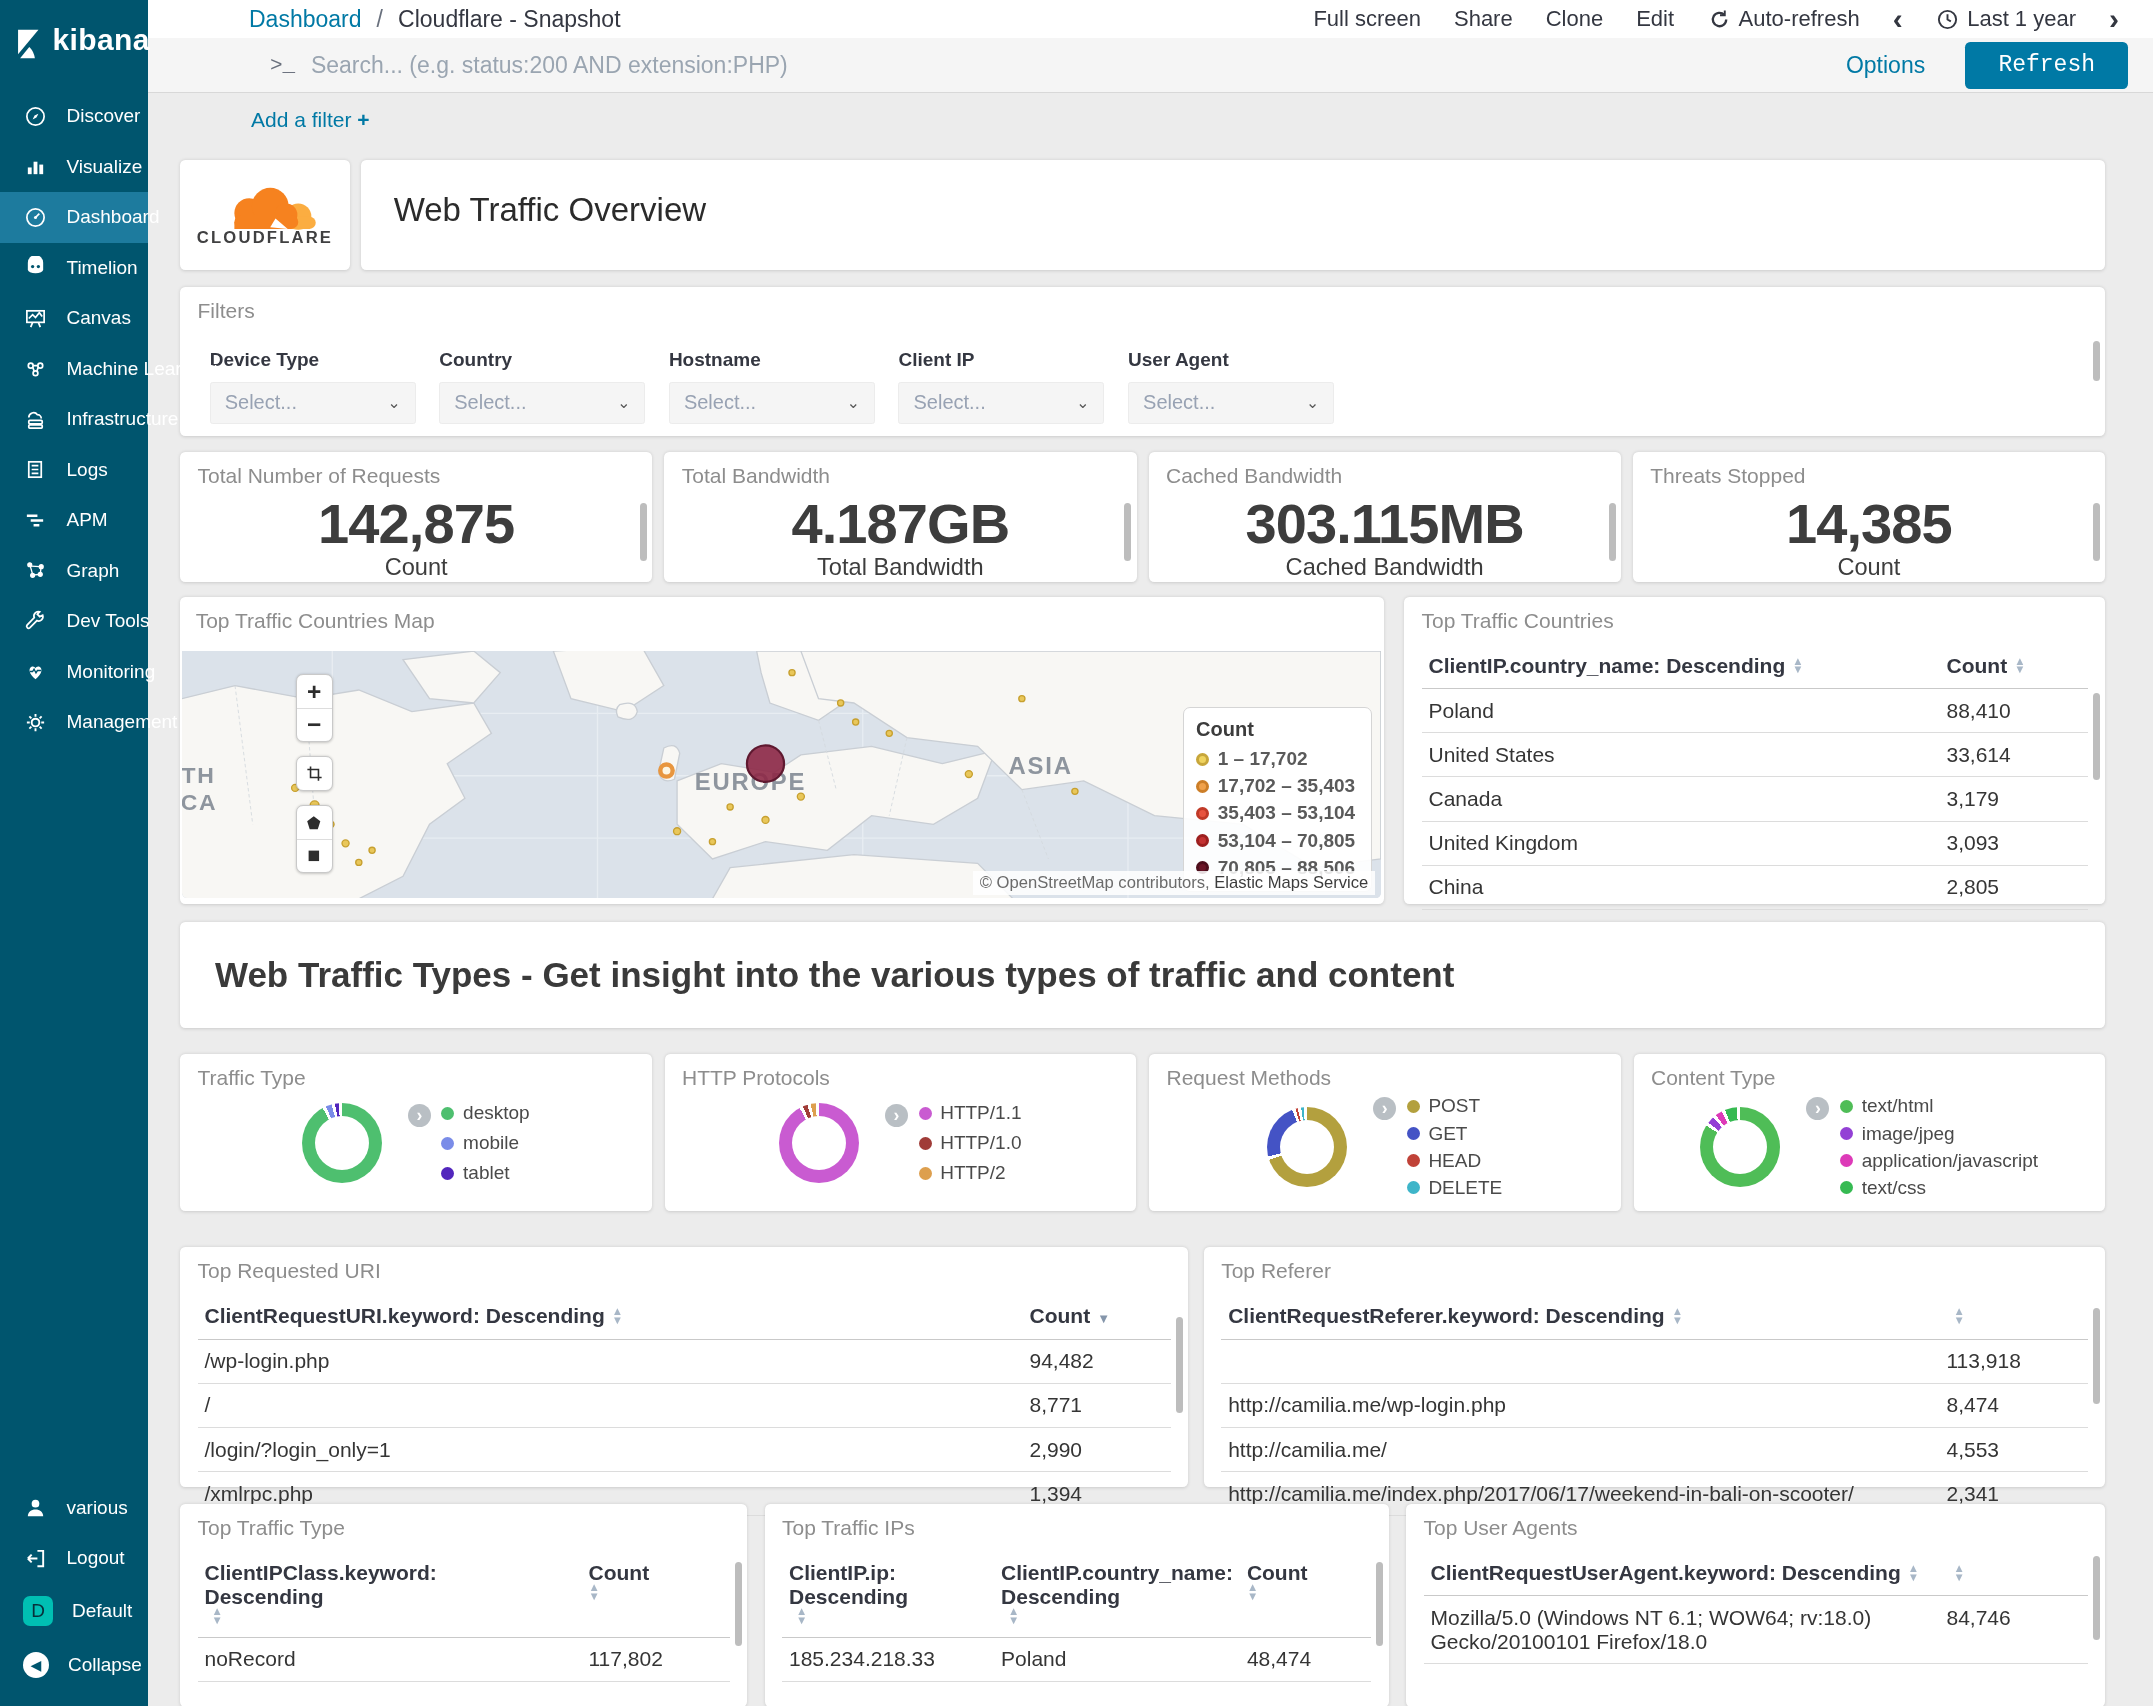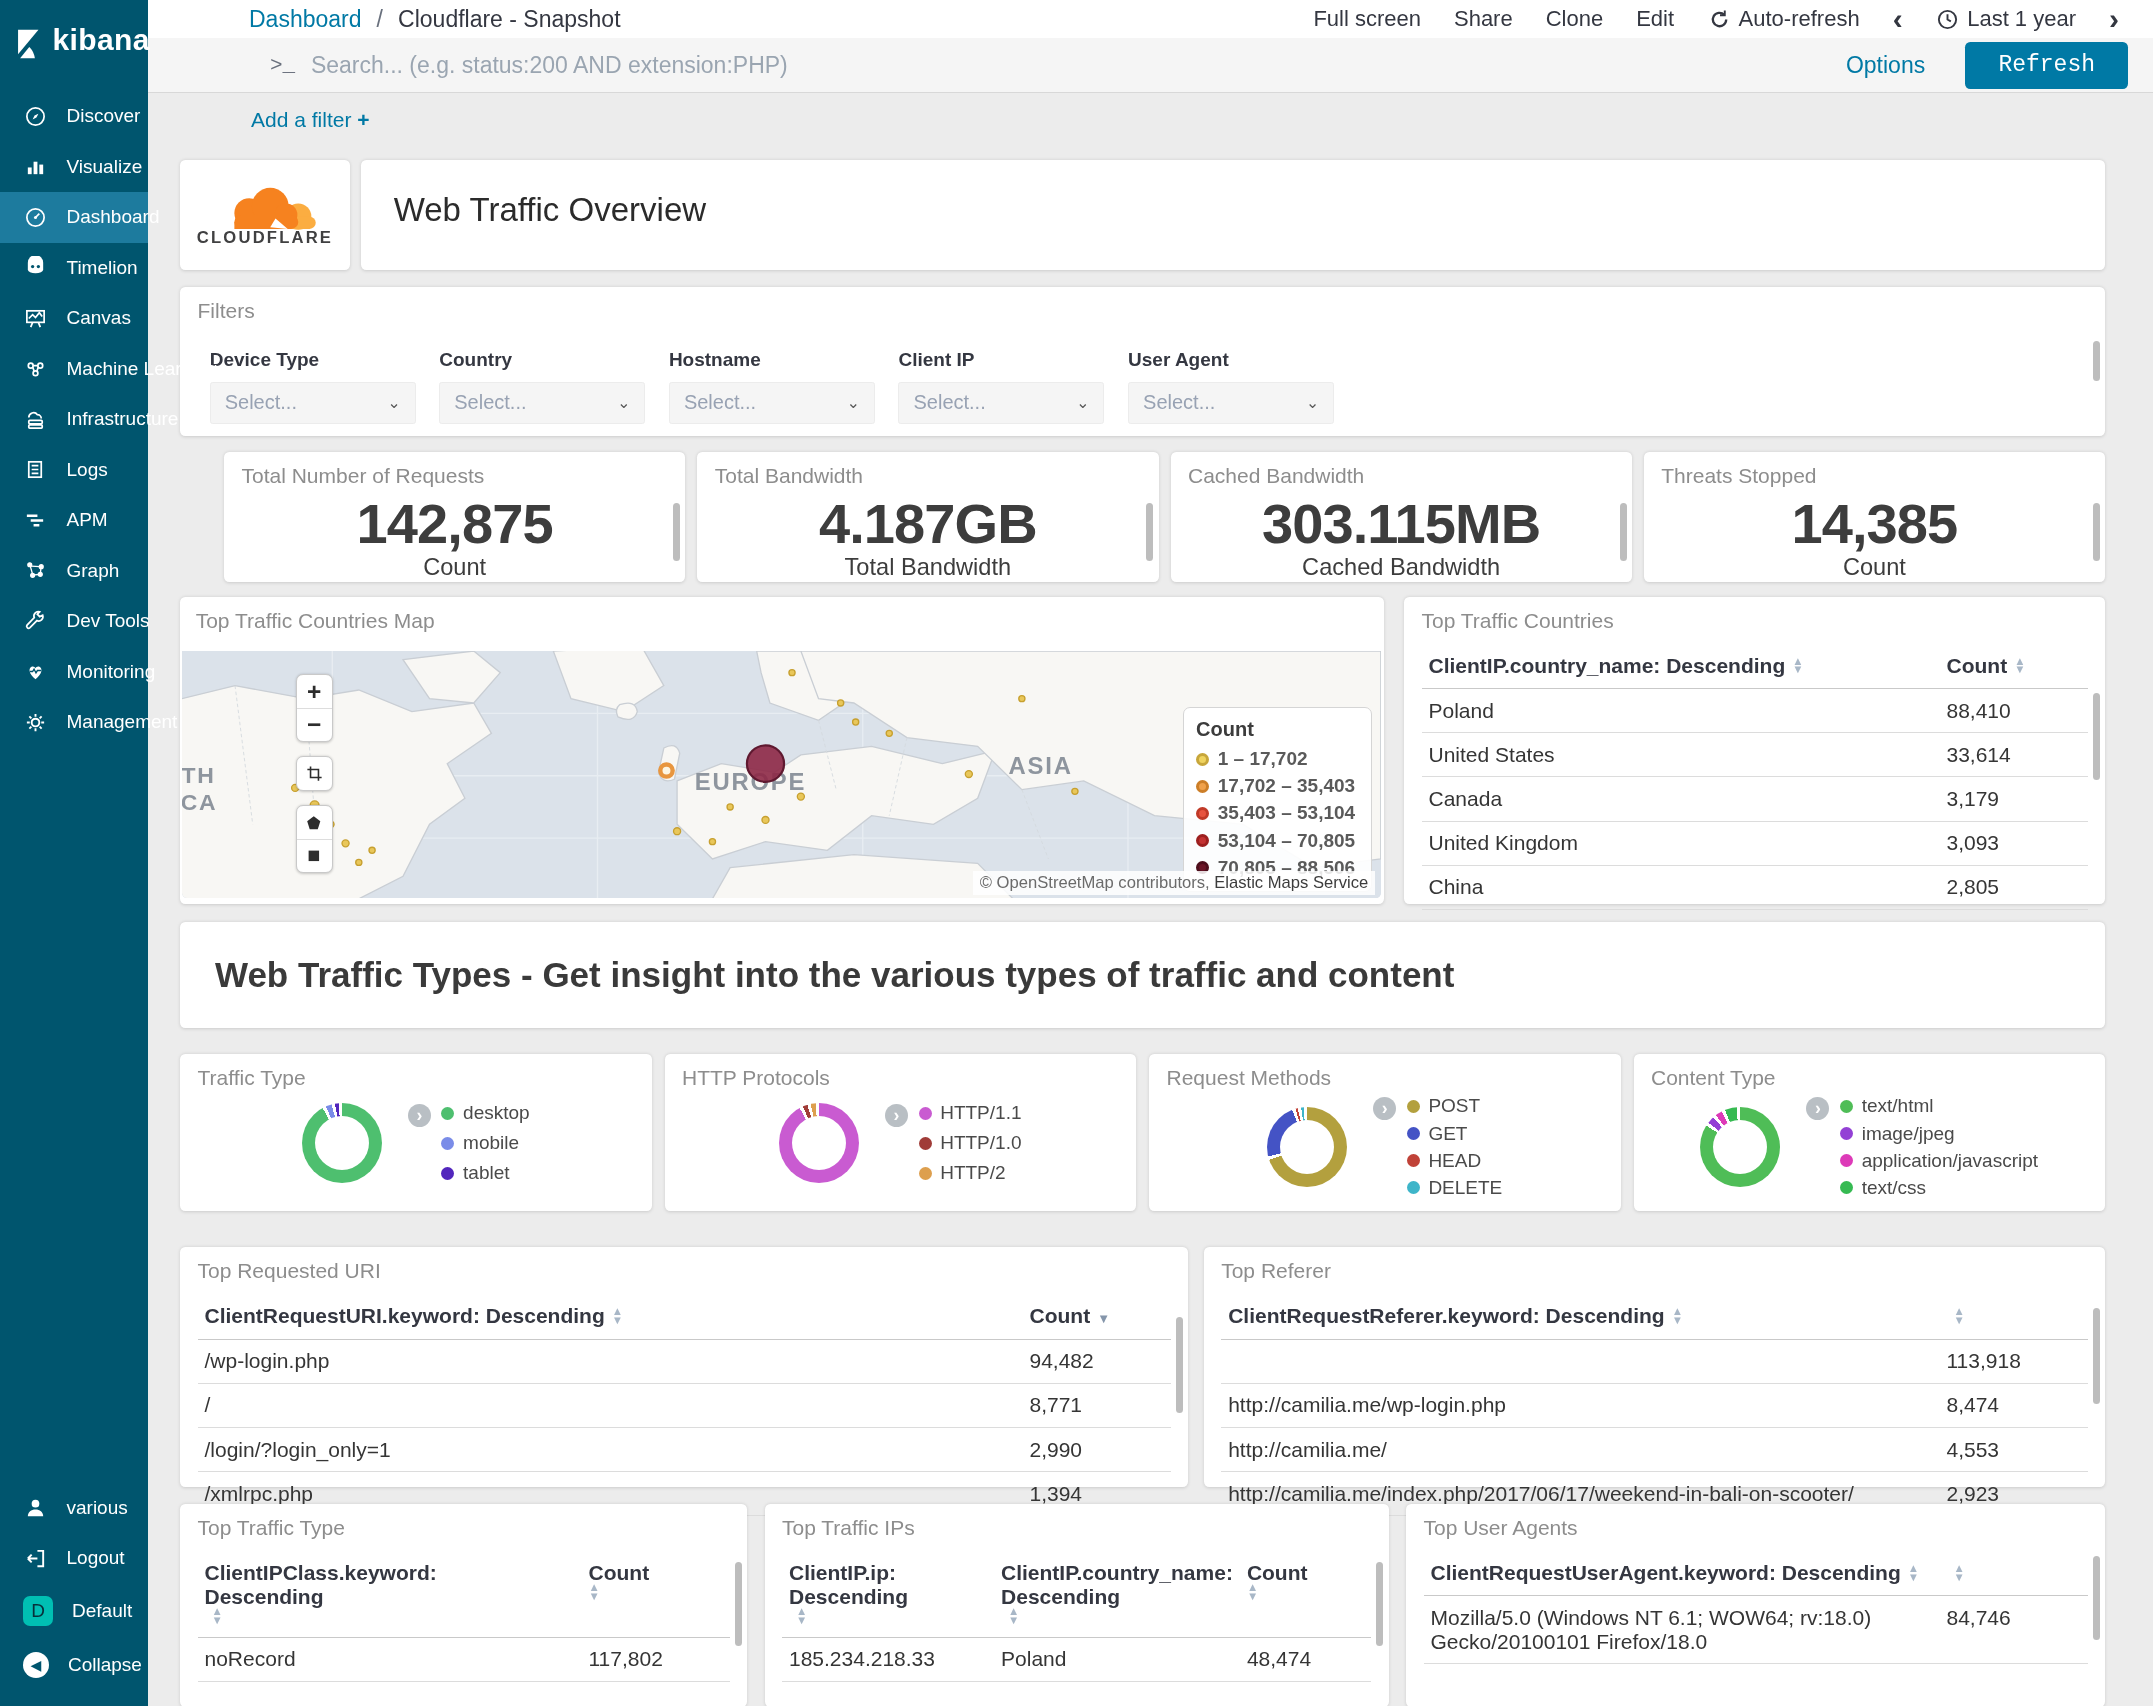--- a/index.html
+++ b/index.html
@@ -57,21 +57,21 @@
   
   .row2 { height:162px; margin-bottom:15.7px; }
   .filters-panel { flex:1; }
   .filter-fields { display:flex; gap:23.6px; margin:26px 0 0 12.2px; }
   .ffield { width:206px; }
   .flabel { font-size:19px; font-weight:700; color:#343741; margin-bottom:10.5px; }
   .fselect { height:42px; background:#f5f5f5; border:0.9px solid #ececec; border-radius:2.6px; display:flex; align-items:center; justify-content:space-between; padding:0 14px; font-size:20px; color:#98a2b3; cursor:pointer; }
   .fselect .caret { color:#555; font-size:15.7px; }
 
   
-  .row3 { height:130px; gap:12px; margin-bottom:15px;margin-left:44px; }
+  .row3 { height:130px; gap:12px; margin-bottom:15px; }
   .metric { flex:1; display:flex; flex-direction:column; }
   .mval { font-size:56px; font-weight:700; color:#3d3d3d; letter-spacing:-0.9px; text-align:center; margin-top:8.7px; line-height:1.0; }
   .munit { font-size:23.6px; color:#3d3d3d; text-align:center; margin-top:1.7px; }
 
   
   .row4 { height:307px; gap:20px; margin-bottom:18.3px; }
   .map-panel { width:1204px; min-width:1204px; padding:12.2px 15.7px 5.2px 15.7px; }
   .map-canvas { position:absolute; left:1.7px; right:3.5px; top:54px; bottom:5.2px; border-radius:0 0 5.2px 5.2px; overflow:hidden; background:#dbe2ea; }
   .map-controls { position:absolute; left:114px; top:23.6px; display:flex; flex-direction:column; gap:14px; z-index:5; }
   .ctl-group { background:#fff; border:0.9px solid #c9c9c9; border-radius:7px; overflow:hidden; box-shadow:0 0.9px 2.6px rgba(0,0,0,.2); display:flex; flex-direction:column; }
@@ -755,21 +755,21 @@
               <tr>
                   <td>http://camilia.me/wp-login.php</td>
                   <td class="num">8,474</td>
                 </tr>
               <tr>
                   <td>http://camilia.me/</td>
                   <td class="num">4,553</td>
                 </tr>
               <tr>
                   <td>http://camilia.me/index.php/2017/06/17/weekend-in-bali-on-scooter/</td>
-                  <td class="num">2,923</td>
+                  <td class="num">2,341</td>
                 </tr>
             </tbody>
           </table>
           <div class="thumb" style="top:61px;height:96px"></div>
         </div>
       </div>
 
       <div class="row row8">
         <div class="panel tt-panel">
           <div class="ptitle">Top Traffic Type</div>

